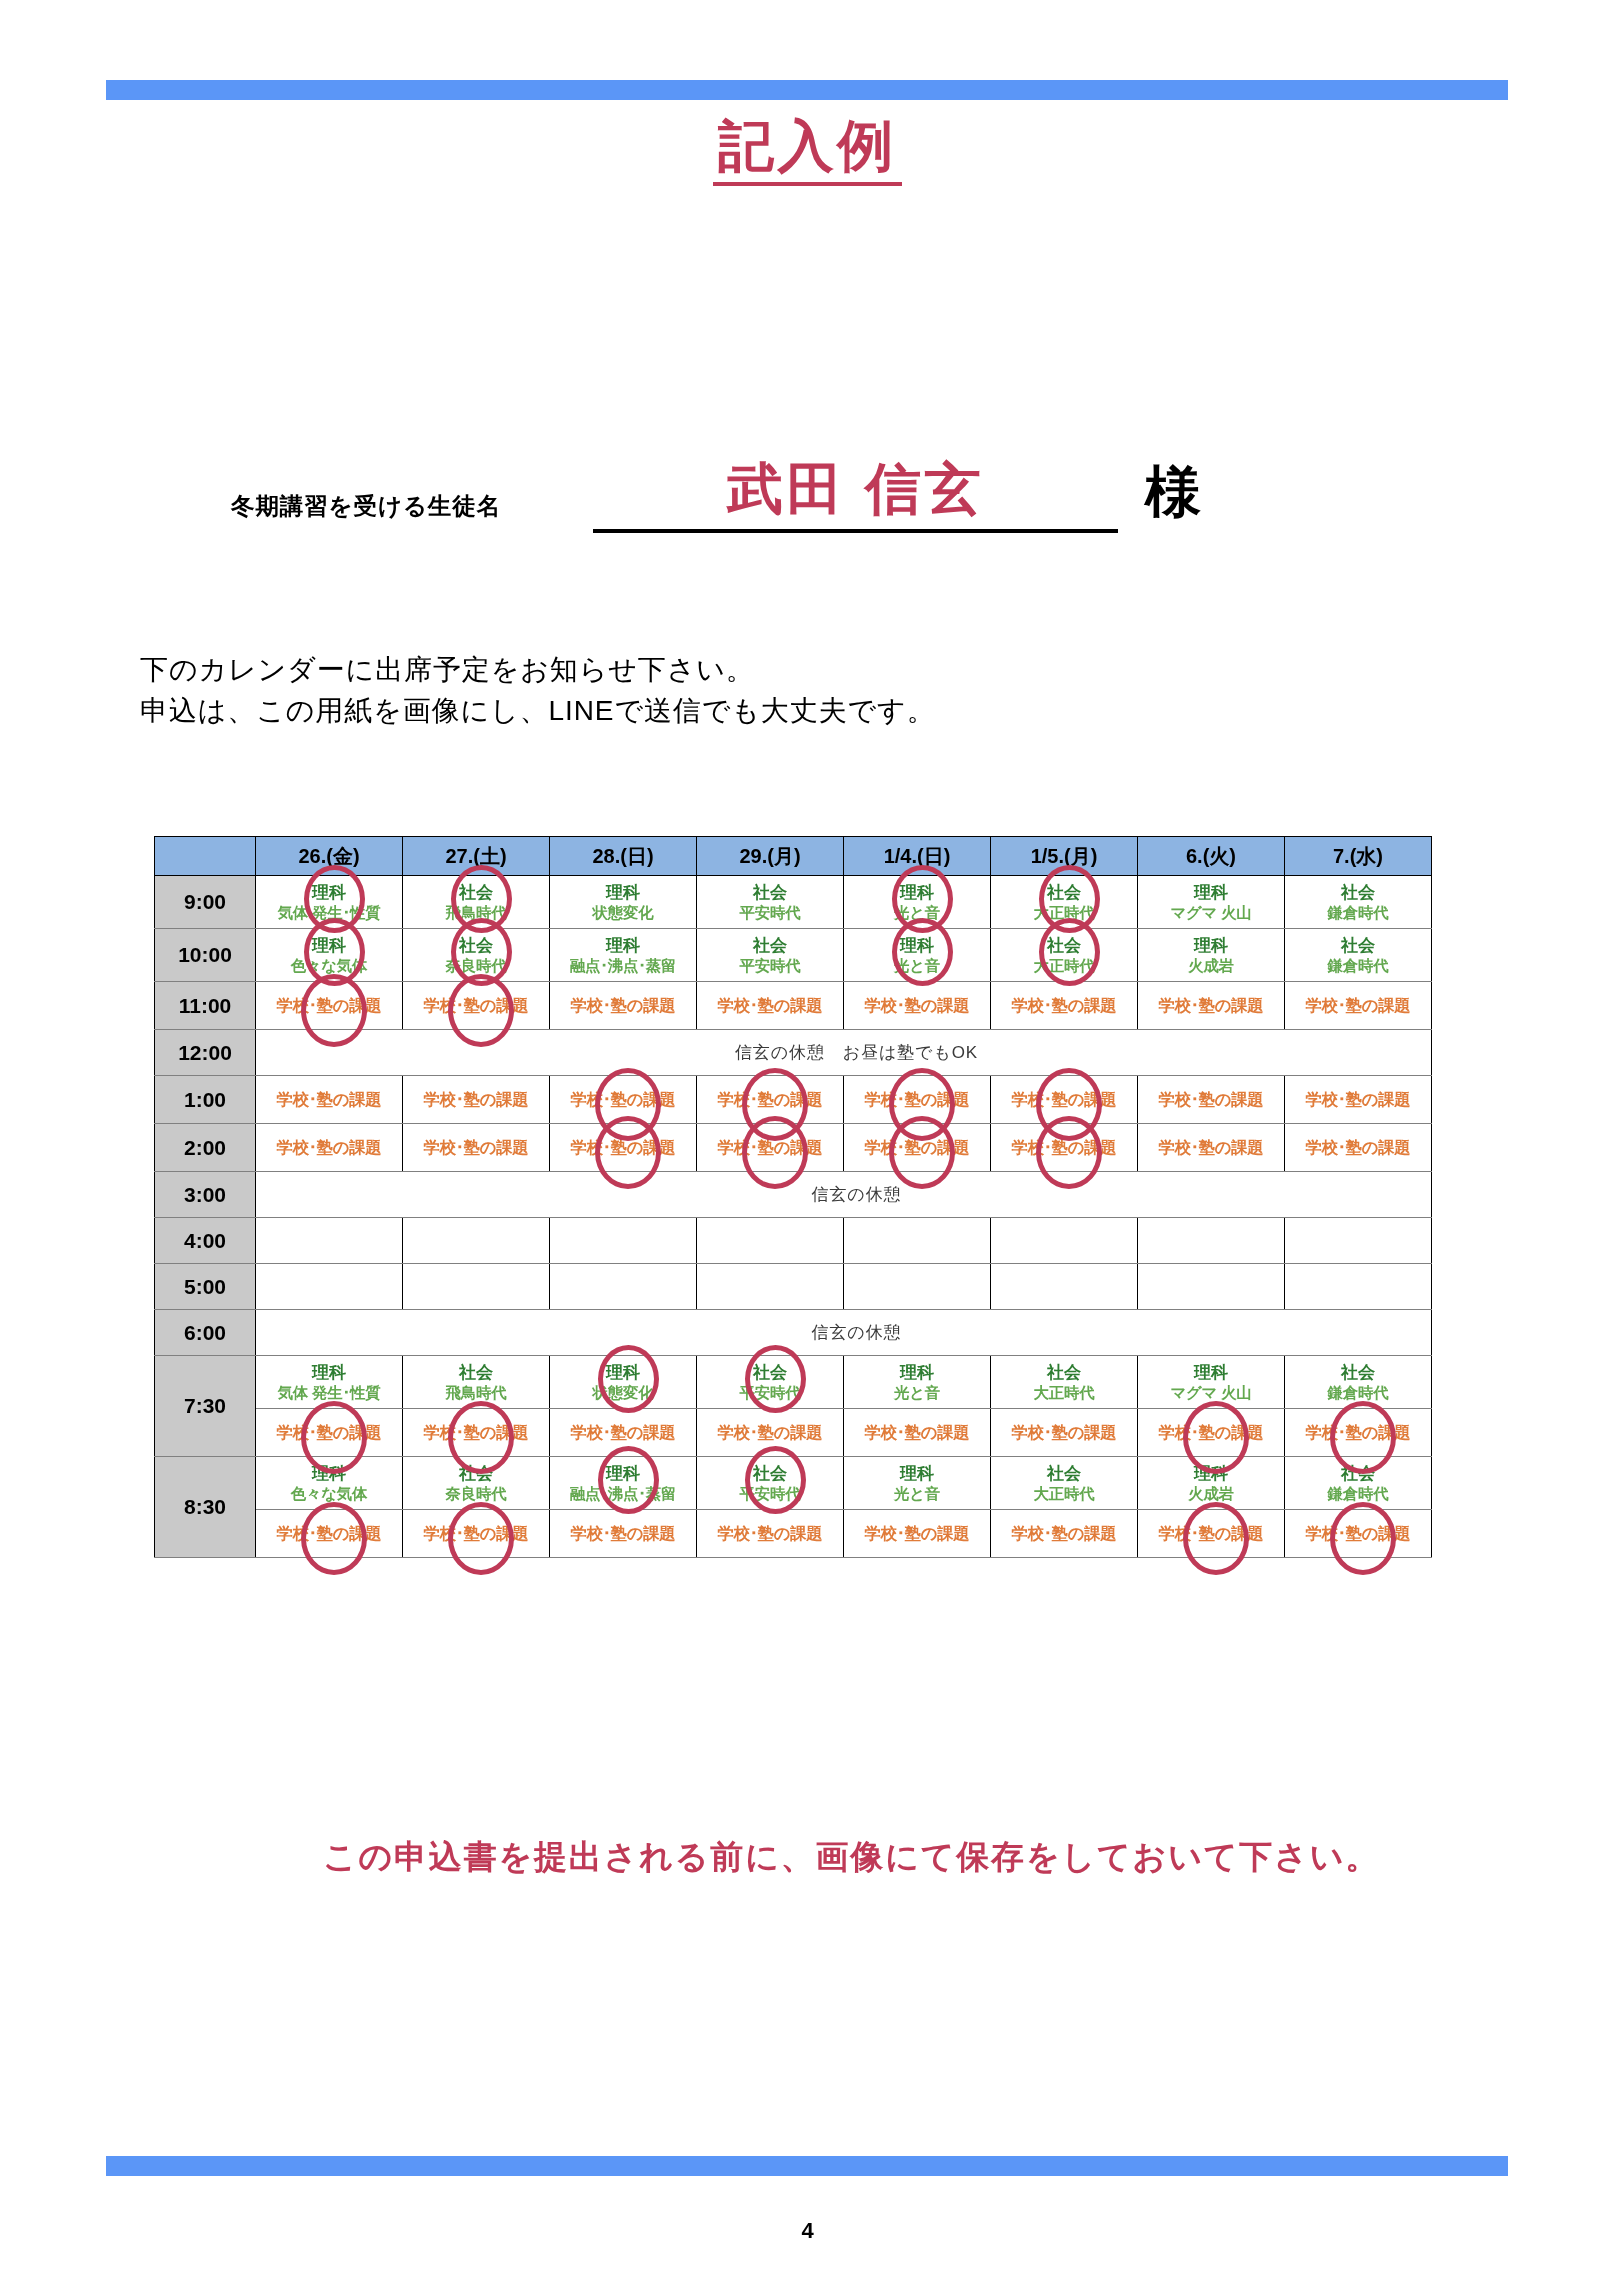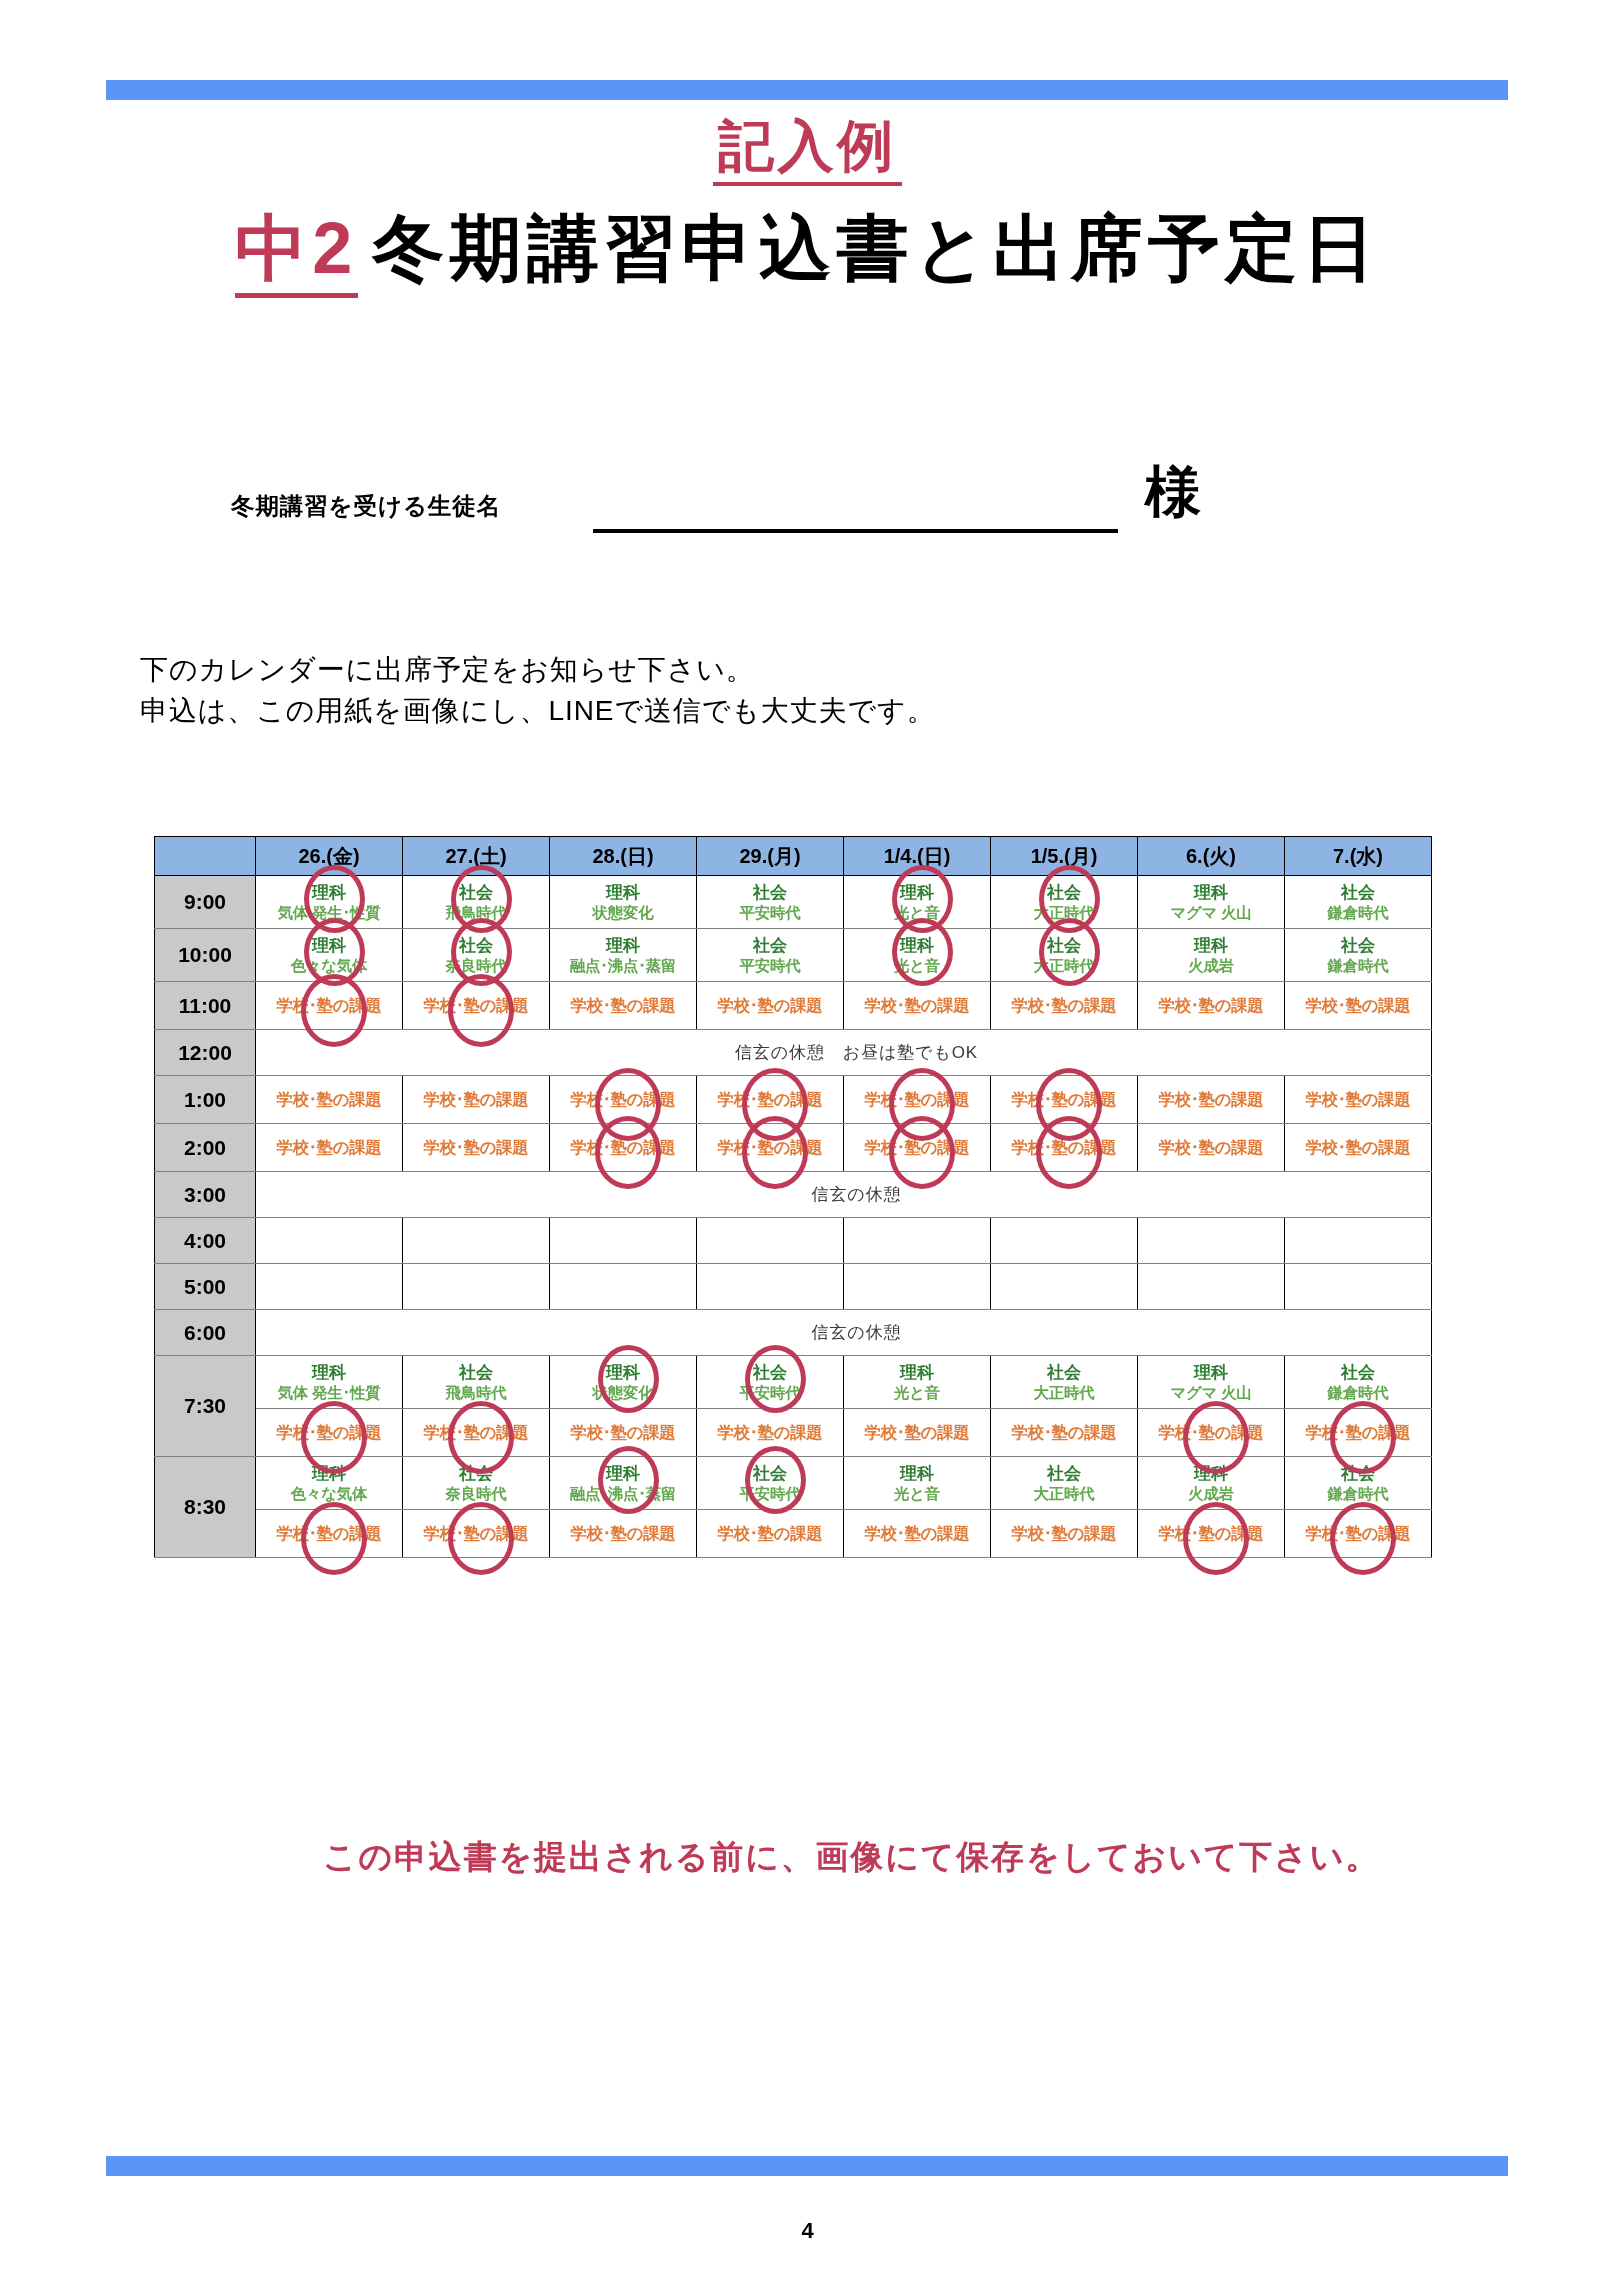--- a/index.html
+++ b/index.html
@@ -261,27 +261,25 @@
 <body>
 
 <div id="page">
 
   <div class="blue-bar top"></div>
 
   <div class="kinyurei">
     <span class="u">記入例</span>
   </div>
 
-  <div class="main-title">
-    <span class="grade">中2</span><span>冬期講習申込書と出席予定日</span>
-  </div>
 
   <div class="name-row">
     <div class="name-label">冬期講習を受ける生徒名</div>
     <div class="name-underline"></div>
+    <div class="name-value">武田 信玄</div>
     <div class="name-sama">様</div>
   </div>
 
   <div class="instructions">
     <div>下のカレンダーに出席予定をお知らせ下さい。</div>
     <div>申込は、この用紙を画像にし、LINEで送信でも大丈夫です。</div>
   </div>
 
   <div class="cal-wrap">
     <table class="cal">

